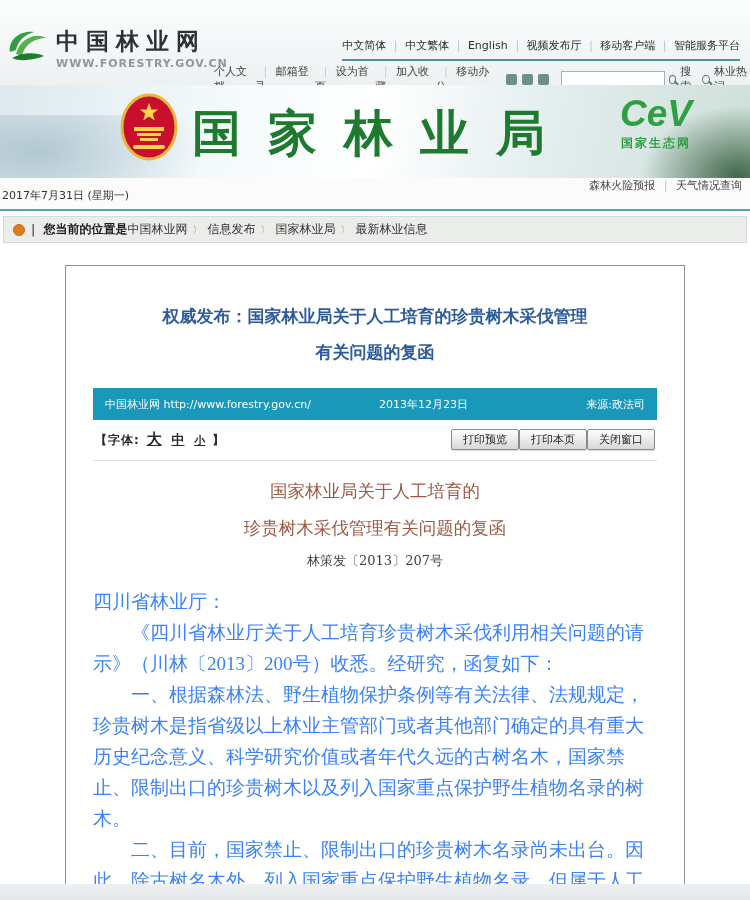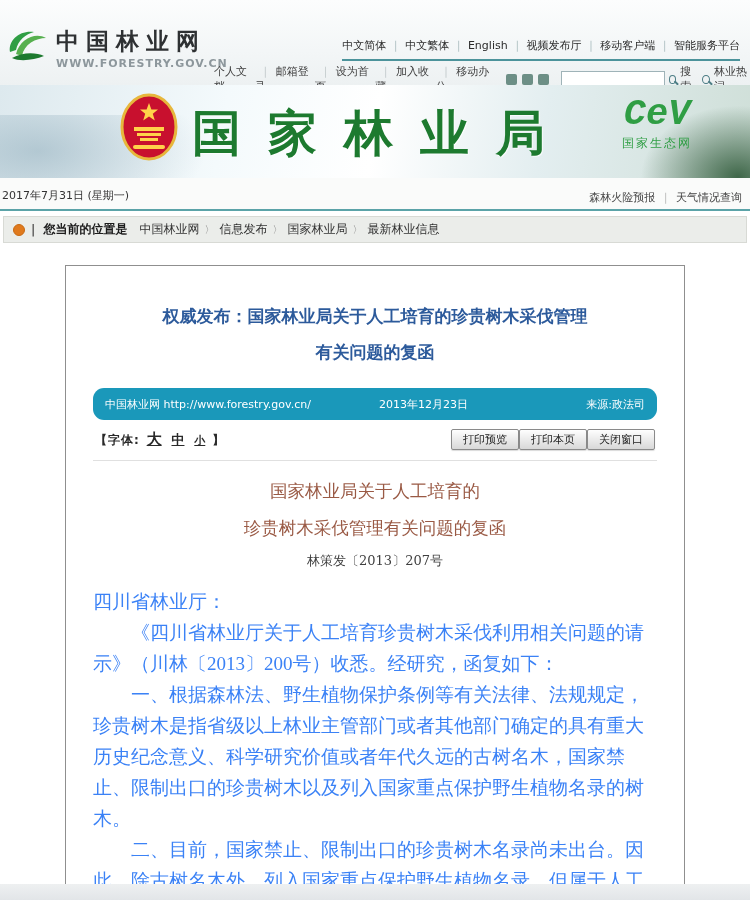--- a/index.html
+++ b/index.html
@@ -36,47 +36,47 @@
     background:linear-gradient(100deg,#dde9ee 0%,#f4fafc 30%,#ffffff 50%,#e3eef0 72%,#cfdfd8 100%); }
   .banner::before { content:""; position:absolute; left:-40px; top:30px; width:260px; height:120px;
     background:radial-gradient(ellipse at 30% 30%, rgba(140,170,185,.55), rgba(140,170,185,0) 65%); }
   .banner::after { content:""; position:absolute; right:-30px; top:20px; width:140px; height:120px;
     background:radial-gradient(ellipse at 70% 60%, rgba(38,82,48,.85), rgba(38,82,48,0) 70%); }
   .emblem { position:absolute; left:120px; top:8px; }
   .banner-title { position:absolute; left:192px; top:16px; font-family:"DejaVu Serif", serif;
     font-size:49px; font-weight:bold; color:#1d7a2f; letter-spacing:27px; white-space:nowrap;
     text-shadow:1px 1px 1px rgba(255,255,255,.8); }
   .eco-logo { position:absolute; right:58px; top:8px; text-align:center; z-index:2; }
-  .eco-logo .cev { font-family:Liberation Mono, monospace; font-style:italic; font-weight:bold;
+  .eco-logo .cev { font-family:Liberation Sans, sans-serif; font-style:italic; font-weight:bold;
     font-size:37px; color:#2f9e44; line-height:42px; }
-  .eco-logo .eco-name { font-size:12px; font-weight:normal; color:#2f9e44; letter-spacing:2px; }
+  .eco-logo .eco-name { font-size:12px; font-weight:bold; color:#2f9e44; letter-spacing:2px; }
 
   
   .date-bar { position:relative; height:33px; background:#fafbfa; border-bottom:2px solid #5ba3a8;
     font-size:11px; color:#333; }
   .date-text { position:absolute; left:2px; top:10px; }
-  .weather-links { position:absolute; right:8px; top:12px; color:#444; }
+  .weather-links { position:absolute; right:8px; top:0; color:#444; }
   .weather-links a + a::before { content:"｜"; color:#aaa; margin:0 5px; }
 
   
   .breadcrumb { margin:5px 3px 0; background:#ebedea; border:1px solid #d8dad5; height:27px;
     display:flex; align-items:center; font-size:12px; color:#333; }
   .crumb-icon { width:12px; height:12px; border-radius:50%; background:#e07a1e; margin:0 6px 0 9px;
     flex:0 0 auto; border:1px solid #c96a12; }
   .crumb-divider { color:#555; margin-right:8px; font-weight:bold; }
-  .crumb-label { font-weight:bold; color:#1c1c1c; margin-right:12px; }
+  .crumb-label { font-weight:bold; color:#1c1c1c; }
   .crumb-item + .crumb-item::before { content:"〉"; color:#777; margin:0 5px; font-size:10px; }
 
   
   .card { width:620px; margin:22px auto 0; background:#fff; border:1px solid #8f8f8f;
     padding:28px 27px 46px; min-height:588px; }
   .article-title { color:#2c5a9b; font-weight:bold; font-size:17px; text-align:center;
     line-height:36px; margin:4px 6px 18px; }
   .meta-bar { background:#1a98ba; color:#fff; font-size:11px; height:23px;
-    display:flex; align-items:center; padding:16px 12px;border-radius:11px; }
+    display:flex; align-items:center; padding:16px 12px; }
   .meta-site { flex:1; }
   .meta-date { width:170px; }
   .meta-source { width:96px; text-align:right; }
   .font-bar { display:flex; align-items:center; justify-content:space-between;
     padding:9px 2px 10px; border-bottom:1px solid #e0e0e0; font-size:12px; }
   .font-label { font-weight:bold; color:#2a2a2a; letter-spacing:1px; }
   .fsize { font-weight:bold; text-decoration:underline; margin:0 3px; color:#2a2a2a; }
   .fsize.l { font-size:15px; } .fsize.m { font-size:13px; } .fsize.s { font-size:11px; }
   .btn-group { display:flex; }
   .btn { font-size:11px; color:#222; padding:2px 11px; border:1px solid #8a8a8a; border-radius:2px;

